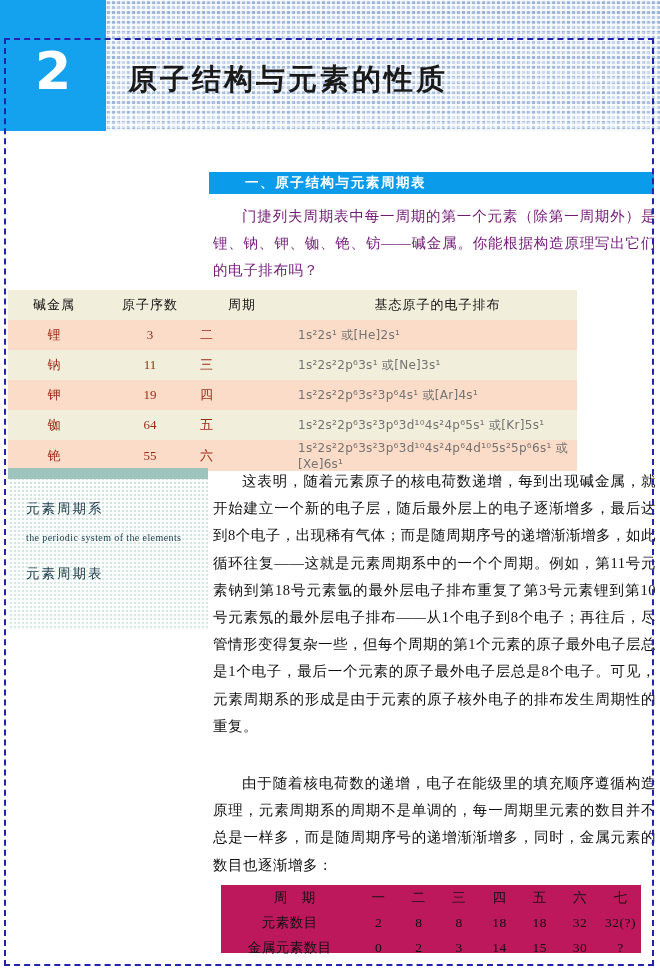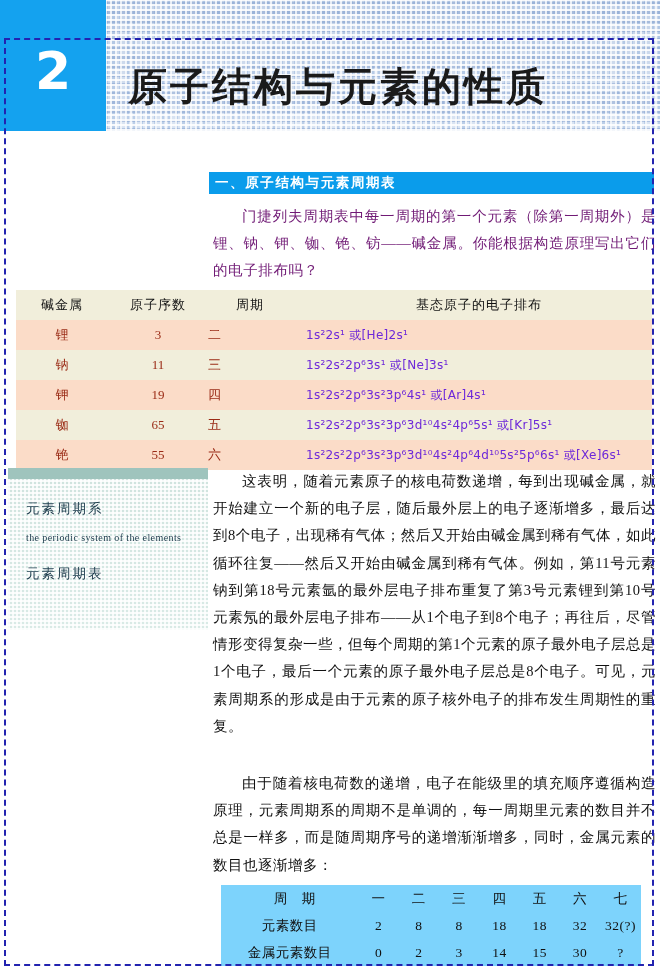--- a/index.html
+++ b/index.html
@@ -42,67 +42,67 @@
   #chapter-num{
     font-family:"DejaVu Sans","Liberation Sans",sans-serif;
     font-weight:bold;font-size:52px;color:#ffffff;
     line-height:1;
     margin-top:10px;
   }
   #banner-title{
     position:absolute;left:128px;top:60px;
     font-family:Liberation Serif, serif;
     font-weight:bold;
-    font-size:39px;
+    font-size:29px;
     letter-spacing:3px;
     color:#1a1a1a;
   }
 
   
   #section-bar{
     position:absolute;left:209px;top:172px;width:445px;height:22px;
     background:#0a9ceb;
     color:#ffffff;
     font-family:"DejaVu Sans","Liberation Sans",sans-serif;
     font-weight:bold;
     font-size:13.5px;
     letter-spacing:1.6px;
     display:flex;align-items:center;
-    padding-left:6px;
+    padding-left:36px;
     box-sizing:border-box;
   }
 
   
   #intro-para{
     position:absolute;left:213px;top:203px;width:443px;
     font-size:14.5px;
     line-height:27px;
     color:#701a75;
     text-align:justify;
     text-indent:2em;
     letter-spacing:.6px;
   }
 
   
   #alkali-table{
-    position:absolute;left:16px;top:290px;width:636px;
+    position:absolute;left:8px;top:290px;width:569px;
     border-collapse:collapse;
     font-size:13px;
   }
   #alkali-table td,#alkali-table th{
     padding:0;height:30px;vertical-align:middle;
     font-weight:normal;
   }
   #alkali-table thead tr{background:#f1eedb;}
   #alkali-table tbody tr:nth-child(odd){background:#fbdcc8;}
   #alkali-table tbody tr:nth-child(even){background:#f1eedb;}
   .col-name{width:92px;text-align:center;color:#9a2b16;}
   .col-num{width:100px;text-align:center;color:#9a2b16;}
   .col-per{width:84px;color:#9a2b16;}
-  .col-cfg{text-align:left;padding-left:14px !important;color:#6d28d9;
+  .col-cfg{text-align:left;padding-left:14px !important;color:#737373;
            font-family:"DejaVu Sans","Liberation Sans",sans-serif;font-size:12px;letter-spacing:.3px;}
   #alkali-table thead .col-name,
   #alkali-table thead .col-num,
   #alkali-table thead .col-per,
   #alkali-table thead .col-cfg{color:#111;font-size:13px;letter-spacing:1px;
     font-family:"Liberation Serif","DejaVu Serif",serif;}
   #alkali-table thead .col-cfg{padding-left:14px !important;text-align:center;}
 
   
   #glossary{
@@ -134,22 +134,22 @@
   .body-para{
     position:absolute;left:213px;width:443px;
     font-size:14.5px;line-height:27.2px;color:#111;
     text-align:justify;text-indent:2em;letter-spacing:.5px;
   }
   #para-1{top:468px;}
   #para-2{top:770px;}
 
   
   #period-table-wrap{
-    position:absolute;left:221px;top:885px;width:420px;height:81px;
-    background:#7dd3fc;
+    position:absolute;left:221px;top:885px;width:420px;height:68px;
+    background:#be185d;
   }
   #period-table{
     border-collapse:collapse;width:100%;height:100%;
     font-size:13.5px;color:#111;
   }
   #period-table td{
     text-align:center;vertical-align:middle;height:25px;padding:0;
     font-weight:normal;letter-spacing:.5px;
   }
   .pt-label{width:130px;text-align:center;letter-spacing:2px;}
@@ -195,40 +195,40 @@
       <td class="col-cfg">1s²2s²2p⁶3s¹ 或[Ne]3s¹</td>
     </tr>
     <tr>
       <td class="col-name">钾</td>
       <td class="col-num">19</td>
       <td class="col-per">四</td>
       <td class="col-cfg">1s²2s²2p⁶3s²3p⁶4s¹ 或[Ar]4s¹</td>
     </tr>
     <tr>
       <td class="col-name">铷</td>
-      <td class="col-num">65</td>
+      <td class="col-num">64</td>
       <td class="col-per">五</td>
       <td class="col-cfg">1s²2s²2p⁶3s²3p⁶3d¹⁰4s²4p⁶5s¹ 或[Kr]5s¹</td>
     </tr>
     <tr>
       <td class="col-name">铯</td>
       <td class="col-num">55</td>
       <td class="col-per">六</td>
       <td class="col-cfg">1s²2s²2p⁶3s²3p⁶3d¹⁰4s²4p⁶4d¹⁰5s²5p⁶6s¹ 或[Xe]6s¹</td>
     </tr>
   </tbody>
 </table>
 
 <div id="glossary">
   <div class="gl-cn">元素周期系</div>
   <div class="gl-en">the periodic system of the elements</div>
   <div class="gl-cn">元素周期表</div>
 </div>
 
-<div class="body-para" id="para-1">这表明，随着元素原子的核电荷数递增，每到出现碱金属，就开始建立一个新的电子层，随后最外层上的电子逐渐增多，最后达到8个电子，出现稀有气体；然后又开始由碱金属到稀有气体，如此循环往复——然后又开始由碱金属到稀有气体。例如，第11号元素钠到第18号元素氩的最外层电子排布重复了第3号元素锂到第10号元素氖的最外层电子排布——从1个电子到8个电子；再往后，尽管情形变得复杂一些，但每个周期的第1个元素的原子最外电子层总是1个电子，最后一个元素的原子最外电子层总是8个电子。可见，元素周期系的形成是由于元素的原子核外电子的排布发生周期性的重复。</div>
+<div class="body-para" id="para-1">这表明，随着元素原子的核电荷数递增，每到出现碱金属，就开始建立一个新的电子层，随后最外层上的电子逐渐增多，最后达到8个电子，出现稀有气体；而是随周期序号的递增渐渐增多，如此循环往复——这就是元素周期系中的一个个周期。例如，第11号元素钠到第18号元素氩的最外层电子排布重复了第3号元素锂到第10号元素氖的最外层电子排布——从1个电子到8个电子；再往后，尽管情形变得复杂一些，但每个周期的第1个元素的原子最外电子层总是1个电子，最后一个元素的原子最外电子层总是8个电子。可见，元素周期系的形成是由于元素的原子核外电子的排布发生周期性的重复。</div>
 <div class="body-para" id="para-2">由于随着核电荷数的递增，电子在能级里的填充顺序遵循构造原理，元素周期系的周期不是单调的，每一周期里元素的数目并不总是一样多，而是随周期序号的递增渐渐增多，同时，金属元素的数目也逐渐增多：</div>
 
 <div id="period-table-wrap">
   <table id="period-table">
     <tbody>
       <tr>
         <td class="pt-label pt-label-spread">周　期</td>
         <td class="pt-cell">一</td>
         <td class="pt-cell">二</td>
         <td class="pt-cell">三</td>

